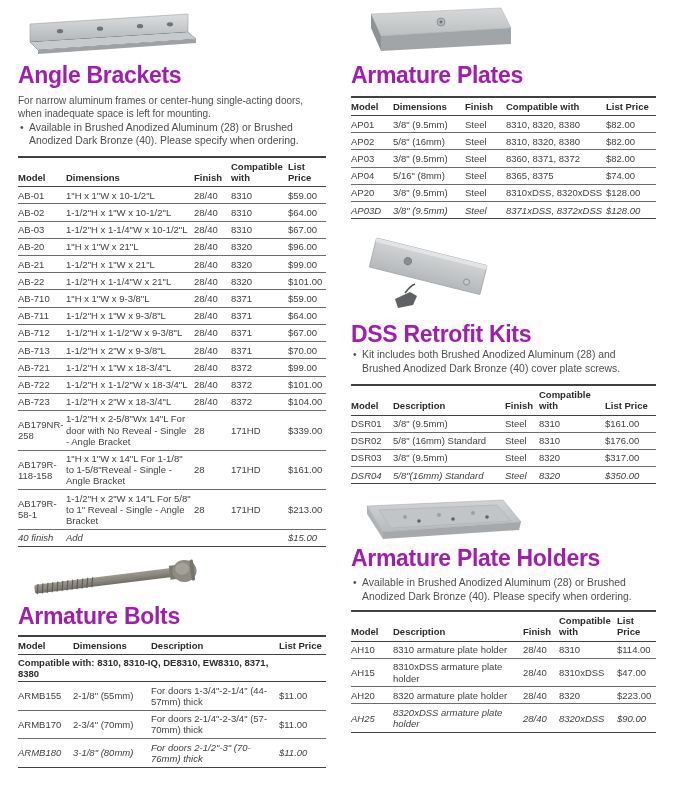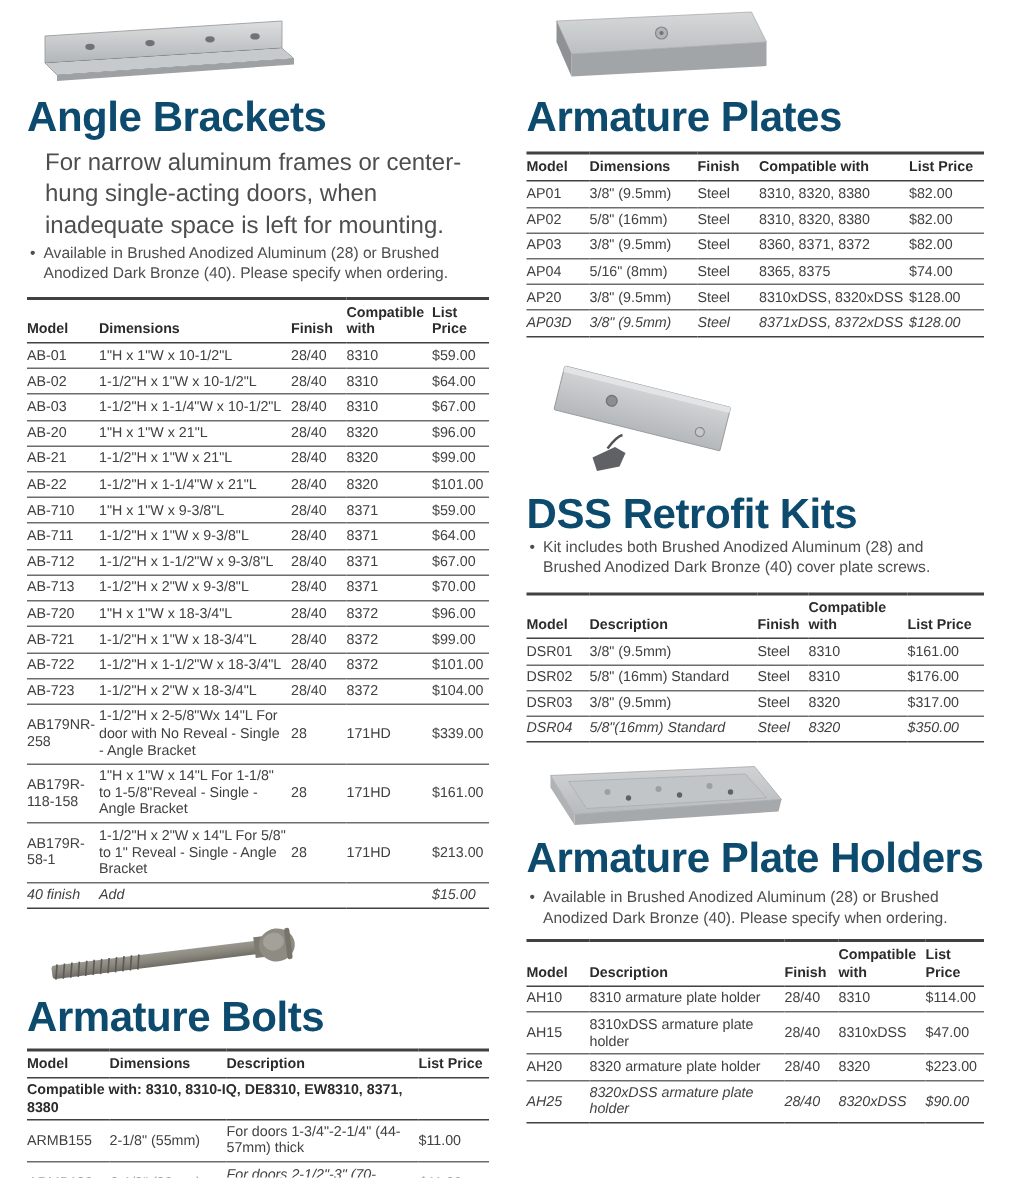--- a/index.html
+++ b/index.html
@@ -8,24 +8,24 @@
     background:#ffffff; color:#414042;
     font-family:"Liberation Sans", sans-serif;
   }
   .col { position:absolute; top:0; }
   .col-left  { left:18px;  width:308px; }
   .col-right { left:351px; width:305px; }
 
   .photo { display:block; }
 
   h2.title {
-    margin:5px 0 0 0; font-size:28px; line-height:1.08; letter-spacing:-0.3px;
-    font-weight:bold; color:#0c4a6e;
+    margin:5px 0 0 0; font-size:23px; line-height:1.08; letter-spacing:-0.3px;
+    font-weight:bold; color:#a21caf;
   }
-  p.intro { margin:6px 0 0 12px; font-size:16px; line-height:1.3; color:#4d4e50; }
+  p.intro { margin:6px 0 0 0; font-size:10px; line-height:1.3; color:#4d4e50; }
   .bullet { display:flex; margin:1px 0 0 2px; font-size:10.4px; line-height:1.3; color:#4d4e50; }
   .bullet .dot { width:9px; flex:0 0 9px; }
 
   table.ptable {
     width:100%; border-collapse:collapse; table-layout:fixed;
     font-size:9.5px; line-height:1.18; color:#414042;
     border-top:2px solid #414042;
   }
   table.ptable thead th {
     text-align:left; vertical-align:bottom; font-weight:bold; color:#2b2b2d;
@@ -167,27 +167,20 @@
             <td>28/40</td>
             <td>8371</td>
             <td>$67.00</td>
           </tr>
           <tr>
             <td>AB-713</td>
             <td>1-1/2"H x 2"W x 9-3/8"L</td>
             <td>28/40</td>
             <td>8371</td>
             <td>$70.00</td>
-          </tr>
-          <tr>
-            <td>AB-720</td>
-            <td>1"H x 1"W x 18-3/4"L</td>
-            <td>28/40</td>
-            <td>8372</td>
-            <td>$96.00</td>
           </tr>
           <tr>
             <td>AB-721</td>
             <td>1-1/2"H x 1"W x 18-3/4"L</td>
             <td>28/40</td>
             <td>8372</td>
             <td>$99.00</td>
           </tr>
           <tr>
             <td>AB-722</td>
@@ -286,20 +279,26 @@
               <span class="group-label">Compatible with: 8310, 8310-IQ, DE8310, EW8310, 8371, 8380</span>
             </td>
           </tr>
           <tr>
             <td>ARMB155</td>
             <td>2-1/8" (55mm)</td>
             <td>For doors 1-3/4"-2-1/4" (44-57mm) thick</td>
             <td>$11.00</td>
           </tr>
           <tr>
+            <td>ARMB170</td>
+            <td>2-3/4" (70mm)</td>
+            <td>For doors 2-1/4"-2-3/4" (57-70mm) thick</td>
+            <td>$11.00</td>
+          </tr>
+          <tr>
             <td>ARMB180</td>
             <td>3-1/8" (80mm)</td>
             <td>For doors 2-1/2"-3" (70-76mm) thick</td>
             <td>$11.00</td>
           </tr>
         </tbody>
       </table>
 
   </div>
 

